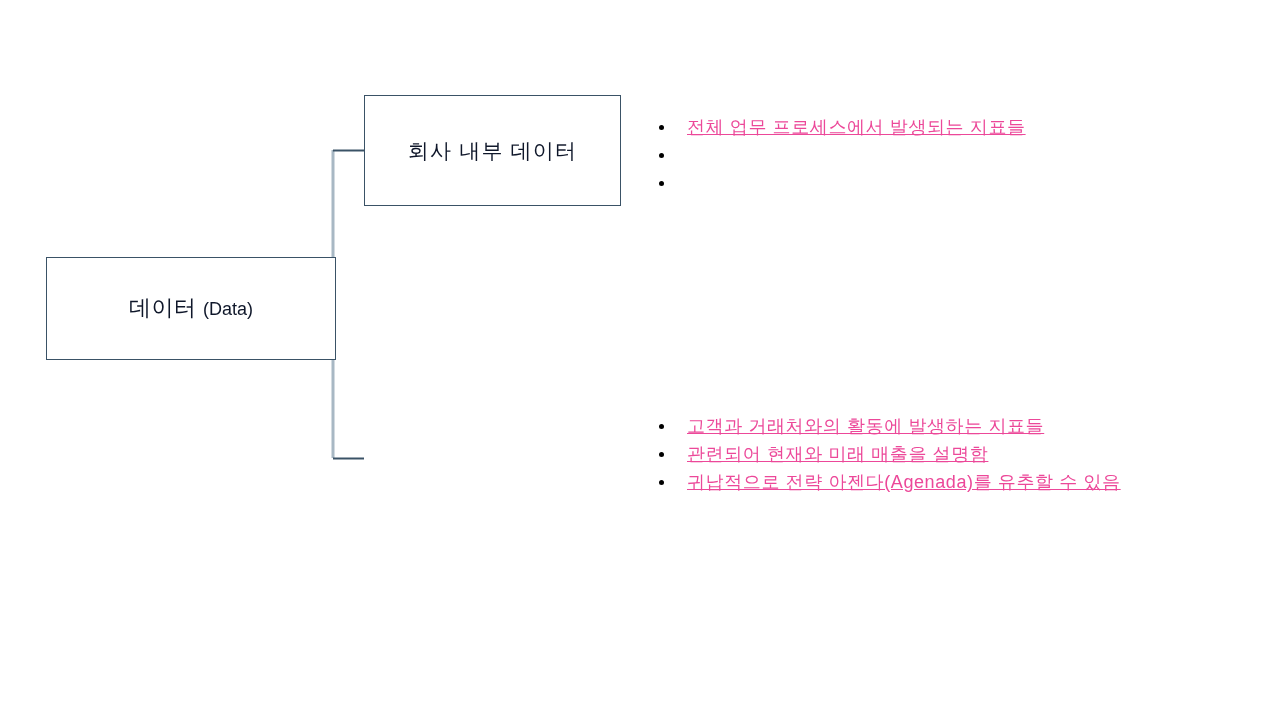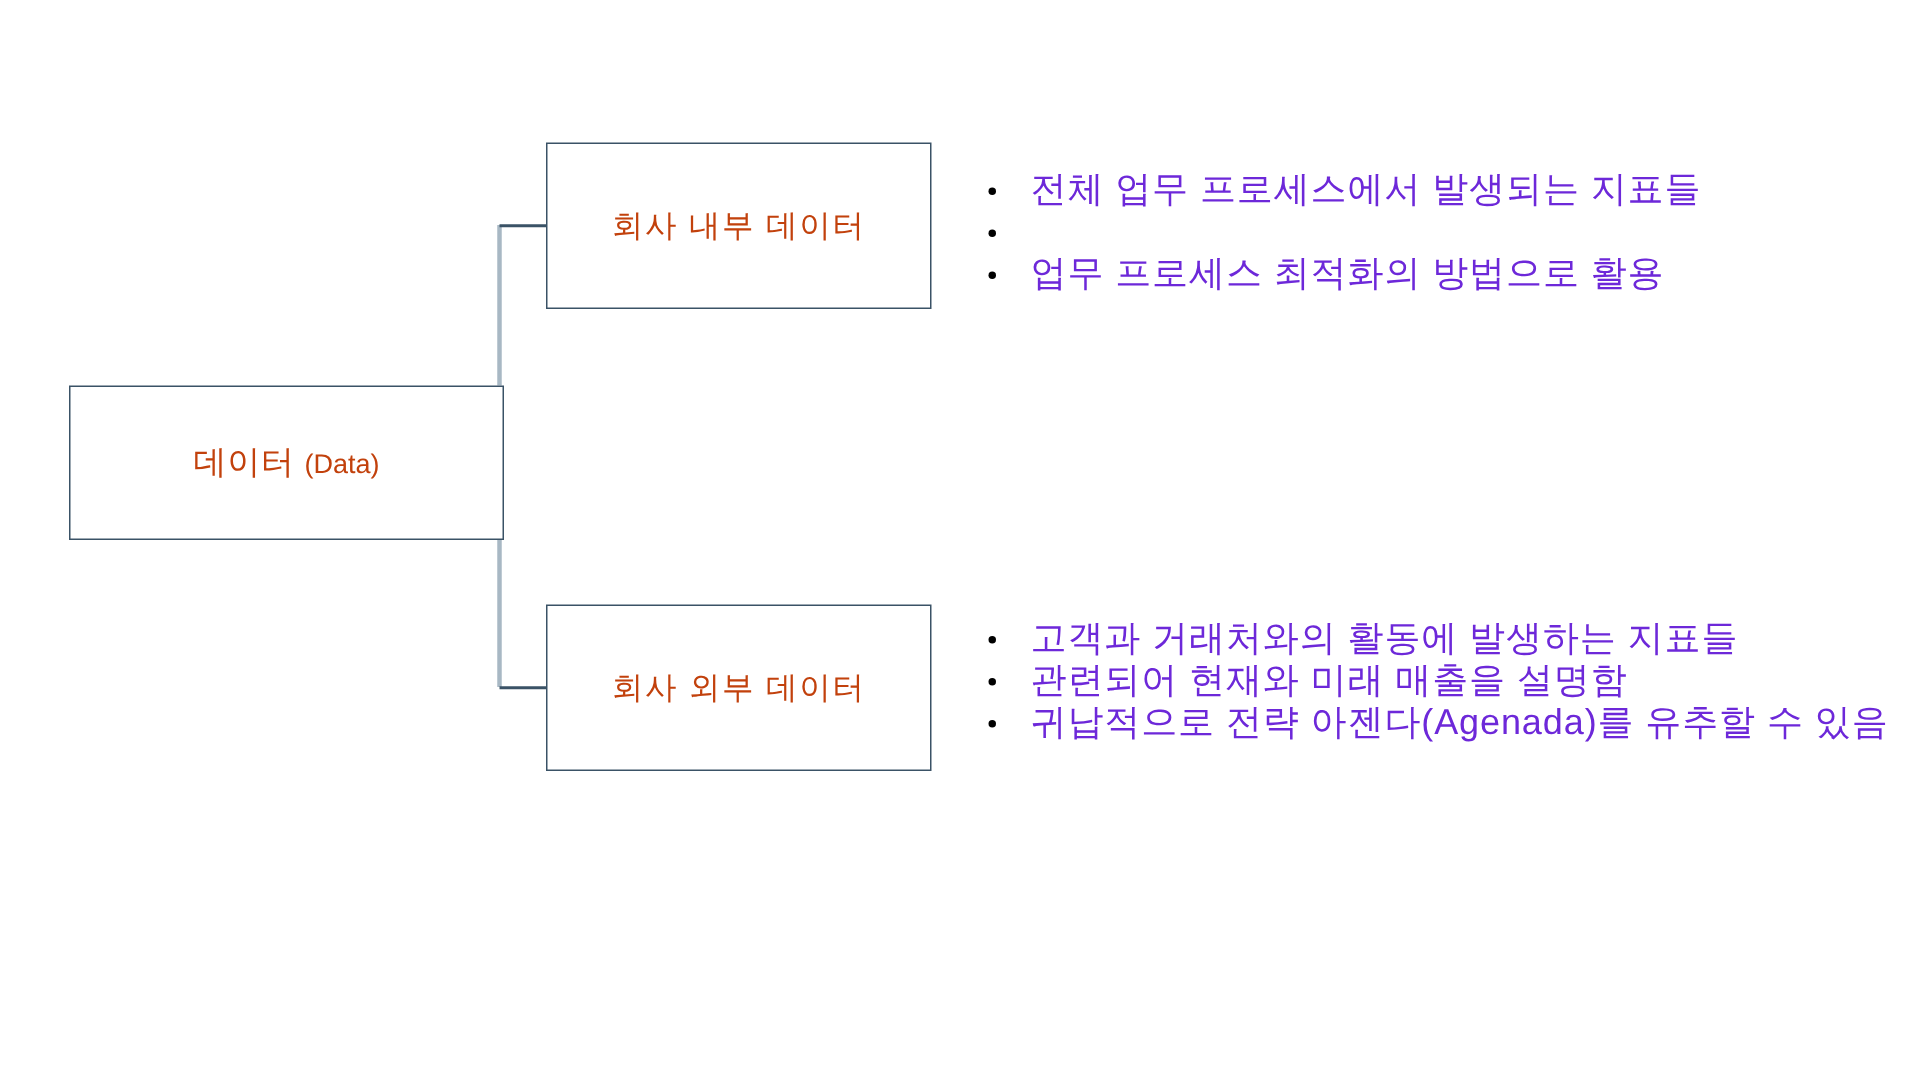--- a/index.html
+++ b/index.html
@@ -40,21 +40,21 @@
     background: #ffffff;
     border: 1px solid #3a5266;
     display: flex;
     align-items: center;
     justify-content: center;
     text-align: center;
   }
   .node-box .label-line {
     display: block;
     line-height: 1.1;
-    color: #c2410c;
+    color: #0f172a;
     white-space: nowrap;
   }
 
   #root-node {
     left: 46px;
     top: 257px;
     width: 290px;
     height: 103px;
   }
   #root-node .ko {
@@ -99,24 +99,25 @@
   #external-bullets {
     left: 655px;
     top: 412px;
     width: 600px;
   }
   .bullet-item {
     position: relative;
     height: 28px;
     line-height: 28px;
     padding-left: 32px;
-    font-size: 24px;
-    color: #6d28d9;
+    font-size: 18px;
+    color: #ec4899;
     white-space: nowrap;
     letter-spacing: 0.6px;
+    text-decoration: underline;
   }
   .bullet-marker {
     position: absolute;
     left: 4px;
     top: 50%;
     width: 5px;
     height: 5px;
     margin-top: -2px;
     background: #000000;
     border-radius: 50%;
@@ -139,35 +140,31 @@
   </svg>
 
   <div class="node-box" id="root-node">
     <span class="label-line"><span class="ko">데이터 </span><span class="en">(Data)</span></span>
   </div>
 
   <div class="node-box" id="internal-node">
     <span class="label-line branch-label">회사 내부 데이터</span>
   </div>
 
-  <div class="node-box" id="external-node">
-    <span class="label-line branch-label">회사 외부 데이터</span>
-  </div>
 
   <ul class="bullet-list" id="internal-bullets">
     <li class="bullet-item">
       <span class="bullet-marker"></span>
       <span>전체 업무 프로세스에서 발생되는 지표들</span>
     </li>
     <li class="bullet-item">
       <span class="bullet-marker"></span>
     </li>
     <li class="bullet-item">
       <span class="bullet-marker"></span>
-      <span>업무 프로세스 최적화의 방법으로 활용</span>
     </li>
   </ul>
 
   <ul class="bullet-list" id="external-bullets">
     <li class="bullet-item">
       <span class="bullet-marker"></span>
       <span>고객과 거래처와의 활동에 발생하는 지표들</span>
     </li>
     <li class="bullet-item">
       <span class="bullet-marker"></span>

